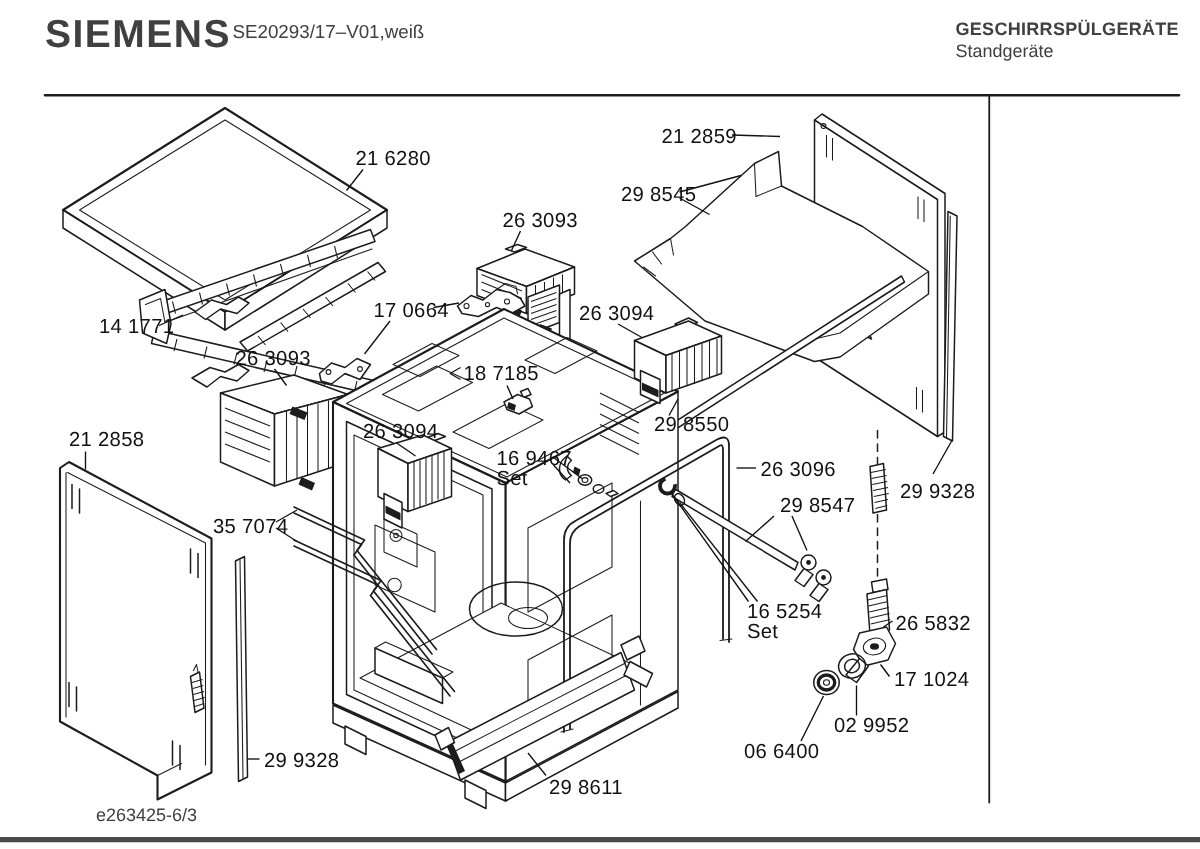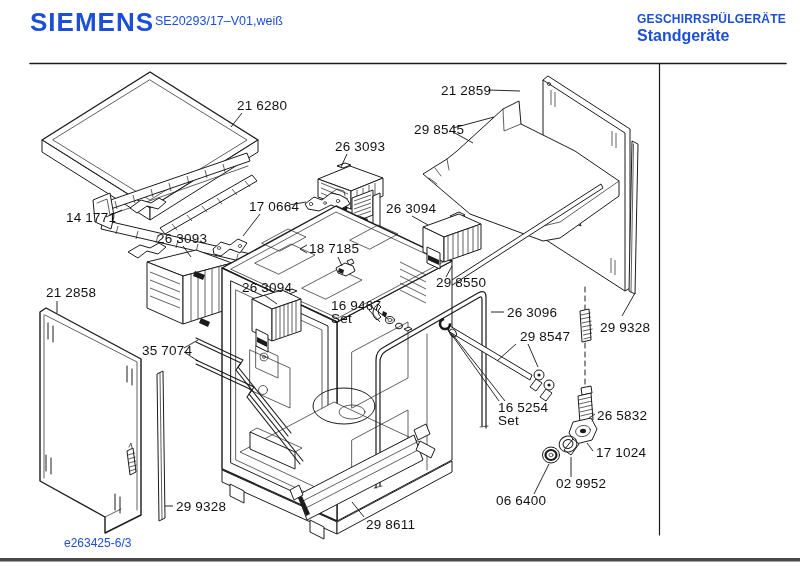--- a/index.html
+++ b/index.html
@@ -1,21 +1,21 @@
 <!DOCTYPE html>
 <html><head>
 <meta charset="utf-8">
 <style>
   html,body{margin:0;padding:0;background:#fff;}
   body{width:800px;height:566px;position:relative;font-family:"Liberation Sans",sans-serif;overflow:hidden;}
-  .abs{position:absolute;white-space:nowrap;color:#1d4ed8;text-align:right;}
+  .abs{position:absolute;white-space:nowrap;color:#404040;text-align:right;}
   .brand{left:30px;top:7px;font-size:26px;font-weight:bold;letter-spacing:1px;}
   .model{left:155px;top:14px;font-size:12.5px;}
   .titleR{left:637px;top:12px;font-size:12px;letter-spacing:.2px;font-weight:bold;}
-  .subtitleR{left:637px;top:27px;font-size:16px;font-weight:bold;}
+  .subtitleR{left:637px;top:27px;font-size:12px;}
   .docnum{left:28px;top:536px;font-size:12px;margin-left:36px;}
   svg{position:absolute;left:0;top:0;}
   .ln{fill:none;stroke:#1c1c1c;stroke-width:1;stroke-linejoin:round;stroke-linecap:round;}
   .thin{stroke-width:.7;}
   .fw{fill:#ffffff;stroke:#1c1c1c;stroke-width:1;stroke-linejoin:round;}
   .fw2{fill:#ffffff;stroke:#1c1c1c;stroke-width:1.4;stroke-linejoin:round;}
   .hatch{fill:none;stroke:#1c1c1c;stroke-width:.7;}
   .dark{fill:#1c1c1c;stroke:none;}
   .leader{stroke:#111;stroke-width:.9;fill:none;}
   .plabel{font-family:"Liberation Sans",sans-serif;font-size:13.5px;fill:#111;letter-spacing:.2px;}

